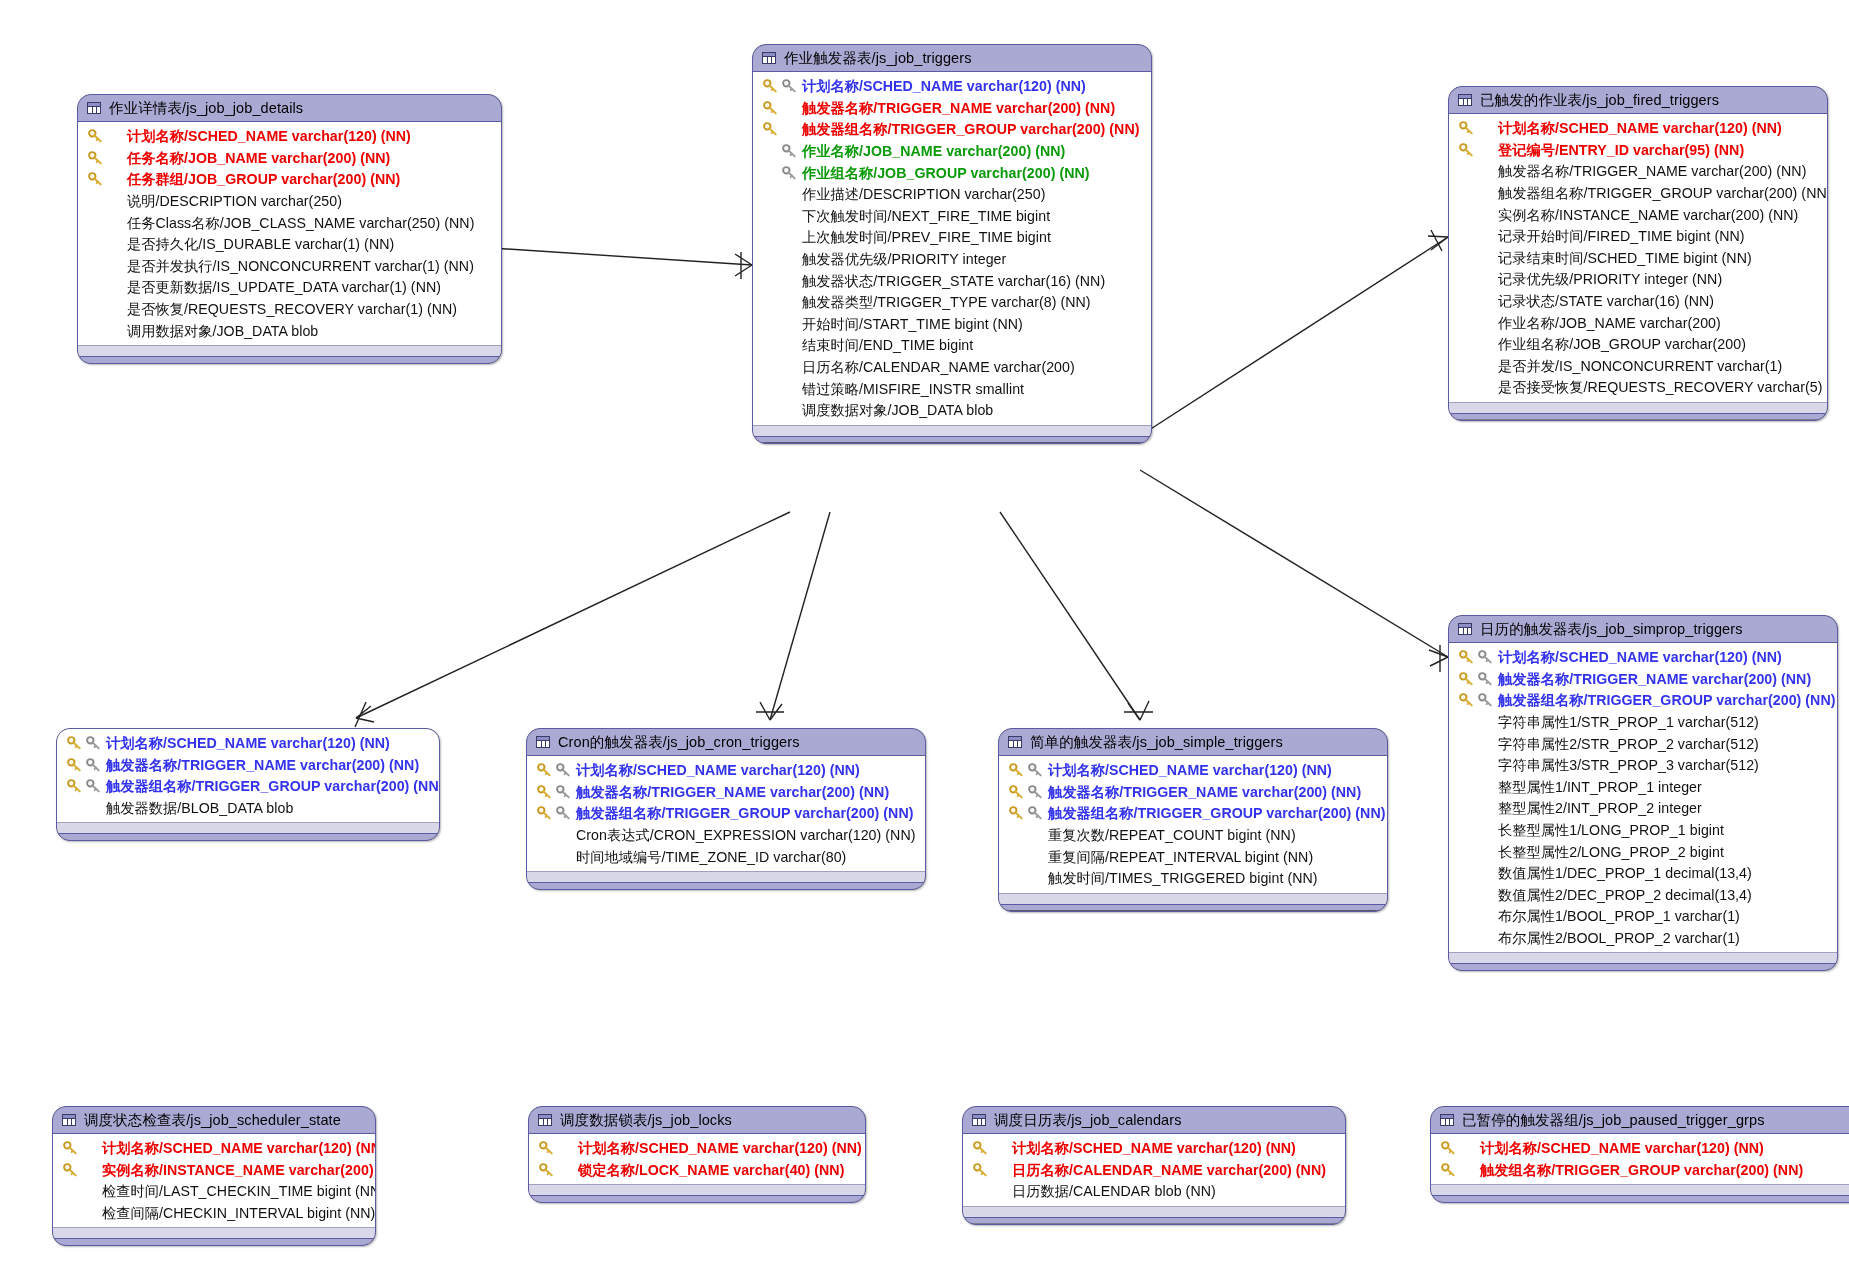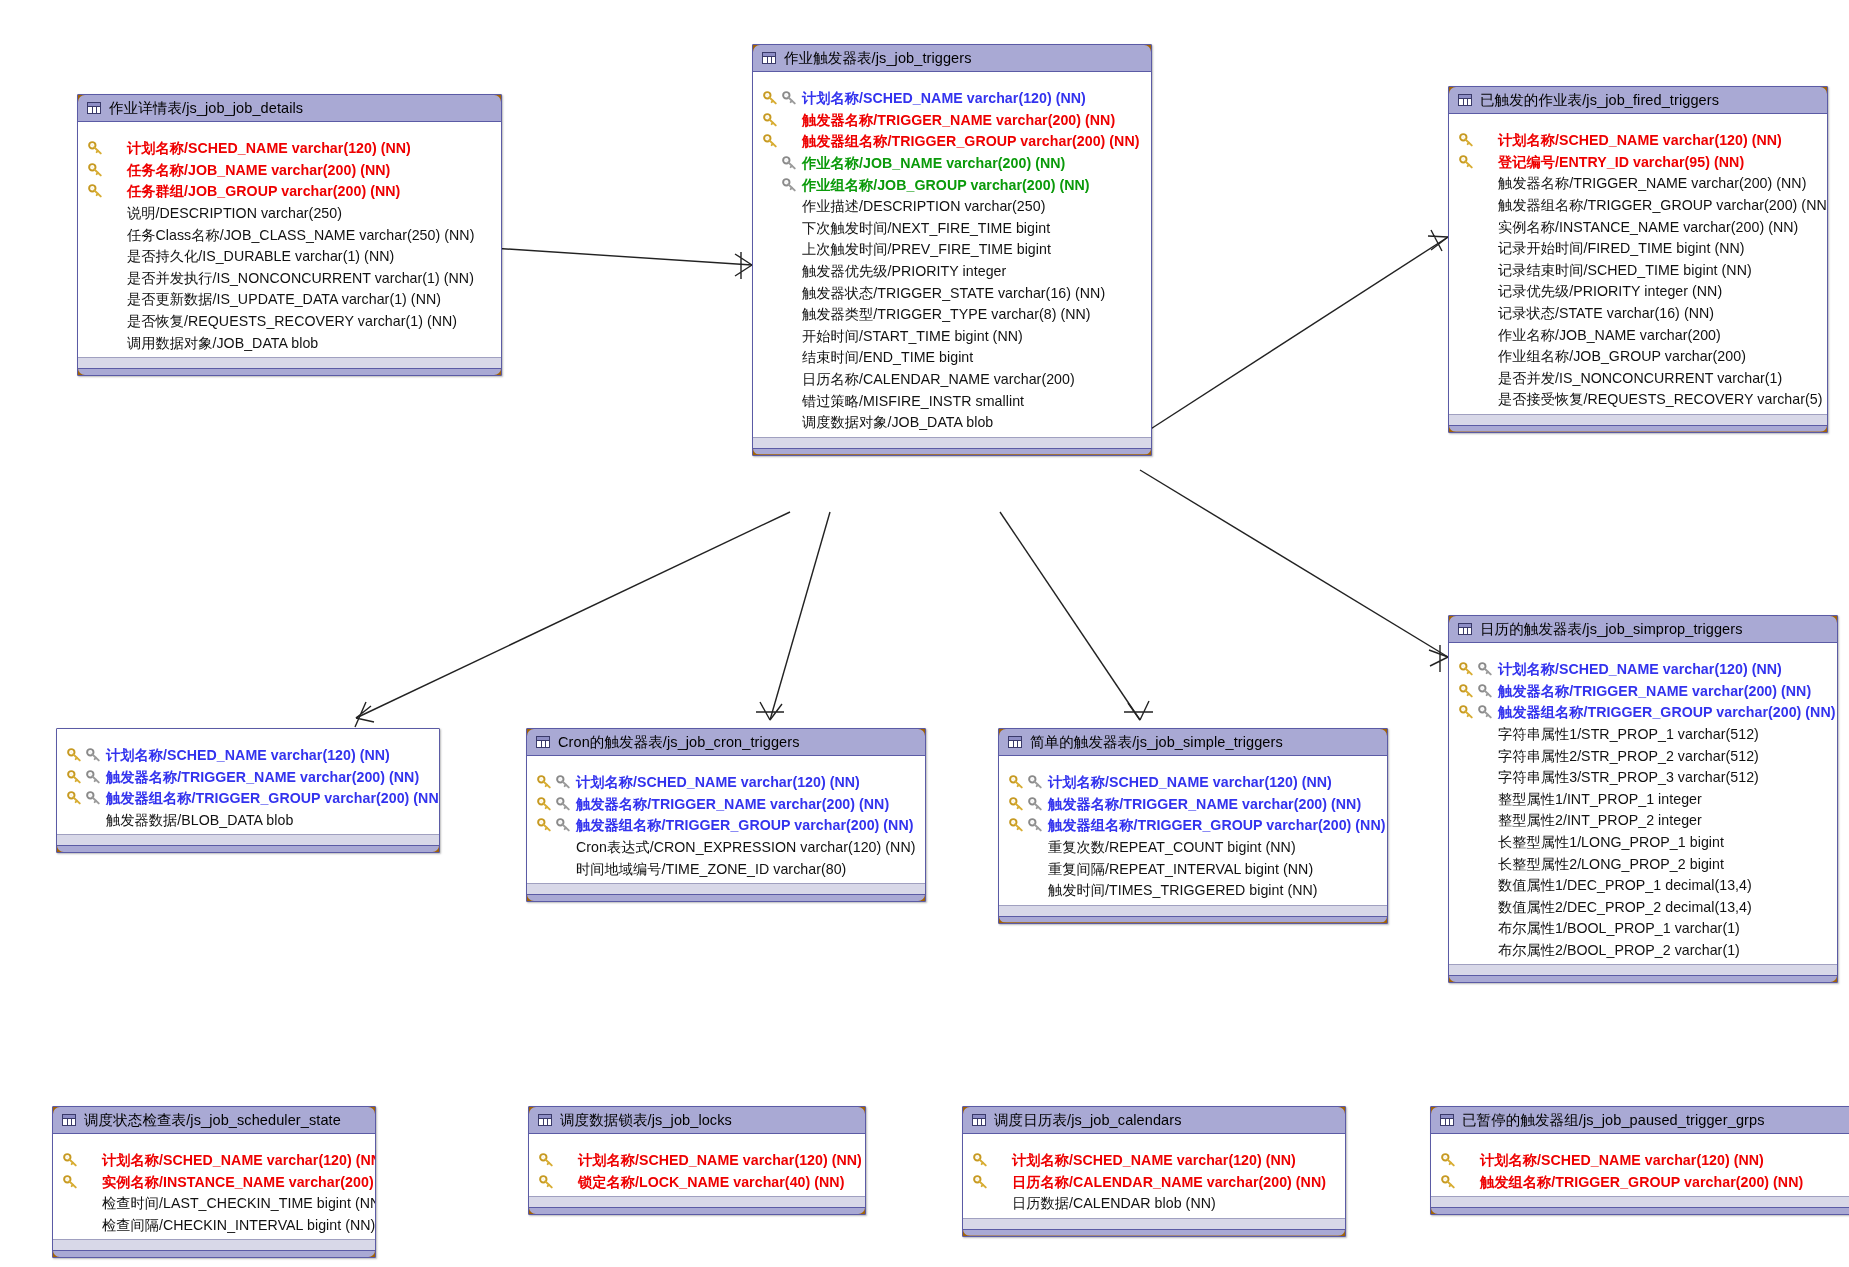--- a/index.html
+++ b/index.html
@@ -9,23 +9,23 @@
     background:#ffffff;
     font-family:"Liberation Sans", sans-serif;
     position:relative;
     overflow:hidden;
   }
   #canvas { position:absolute; inset:0; }
   #links { position:absolute; left:0; top:0; width:1849px; height:1267px; pointer-events:none; }
 
   .table-box {
     position:absolute;
-    background:#a16207;
+    background:#404040;
     border:1px solid #5b5ba5;
-    border-radius:1px;
+    border-radius:14px;
     box-shadow:1px 1px 2px rgba(0,0,0,0.28);
     overflow:hidden;
   }
   .tbl-header {
     background:#a9a9d4;
     border-bottom:1px solid #5b5ba5;
     height:27px;
     display:flex;
     align-items:center;
     gap:8px;
@@ -52,21 +52,21 @@
     border-bottom:1px solid #3a3a6a;
   }
   .tbl-icon::after {
     content:"";
     position:absolute; left:4px; top:4px; bottom:0; width:1px;
     background:#3a3a6a;
     box-shadow:4px 0 0 #3a3a6a;
   }
   .tbl-body {
     background:#ffffff;
-    padding:16px 0 3px 0;
+    padding:4px 0 3px 0;
   }
   .col-row {
     display:flex;
     align-items:center;
     height:21.6px;
     padding-left:8px;
     white-space:nowrap;
   }
   .keyslot { width:19px; flex:0 0 auto; display:flex; align-items:center; justify-content:center; }
   .col-text {

